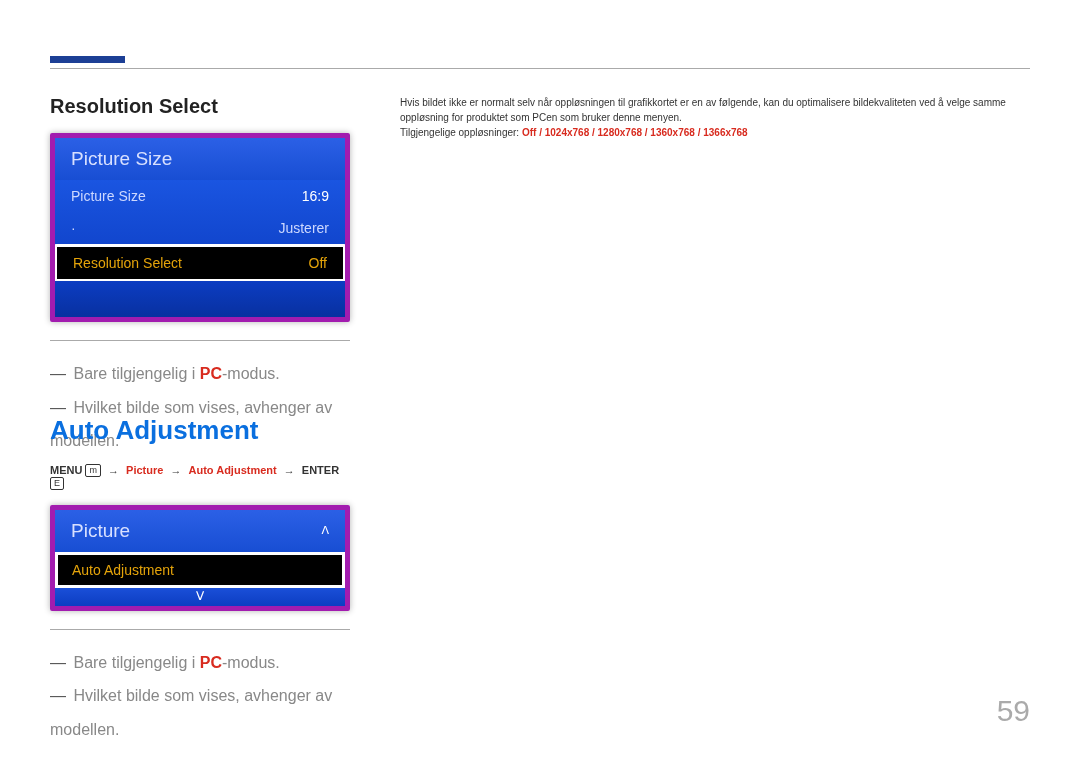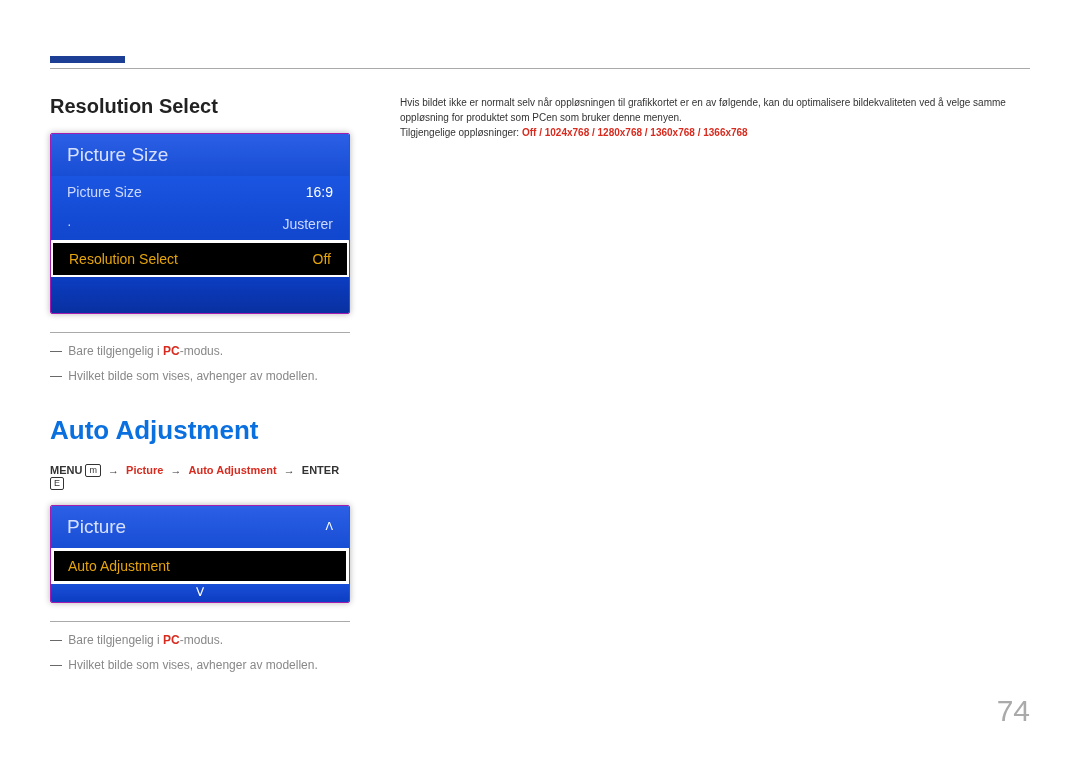--- a/index.html
+++ b/index.html
@@ -36,21 +36,21 @@
     display: flex;
     gap: 50px;
   }
   .left-col { width: 300px; flex: 0 0 300px; }
   .right-col { flex: 1; line-height: 1.5; font-size: 10px; }
 
   .h1 { font-size: 20px; font-weight: 700; color: #222; margin-bottom: 15px; }
   .h1.blue { color: #0a6fdf; font-size: 26px; margin-bottom: 18px; }
 
   .osd {
-    border: 1px solid #a21caf;
+    border: 5px solid #a21caf;
     border-radius: 2px;
     overflow: hidden;
     box-shadow: 0 0 6px rgba(0,0,0,0.3);
   }
   .osd-title {
     background: linear-gradient(#2b60e6, #184ed3);
     color: #d8e0ff;
     font-size: 19px;
     padding: 10px 16px;
   }
@@ -93,22 +93,22 @@
     background: linear-gradient(#1a4fd8, #0c3dc2);
     text-align: center;
     padding: 1px 0 3px 0;
     color: #fff;
     font-size: 12px;
   }
 
   .notes {
     margin-top: 18px;
     border-top: 1px solid #aaa;
-    padding-top: 6px;
-    font-size: 12px;
+    padding-top: 16px;
+    font-size: 16px;
     color: #888;
     line-height: 2.1;
   }
   .notes .dash { color: #555; margin-right: 3px; }
   .red { color: #d82b1f; font-weight: 600; }
   .bold { font-weight: 700; }
 
   .section2 {
     position: absolute;
     top: 415px;
@@ -226,13 +226,13 @@
       </div>
       <div>
         <span class="dash">―</span>
         <span>Hvilket bilde som vises, avhenger av modellen.</span>
       </div>
     </div>
   </div>
 
 </div>
 
-<div class="page-num">74</div>
+<div class="page-num">59</div>
 
 </body></html>

